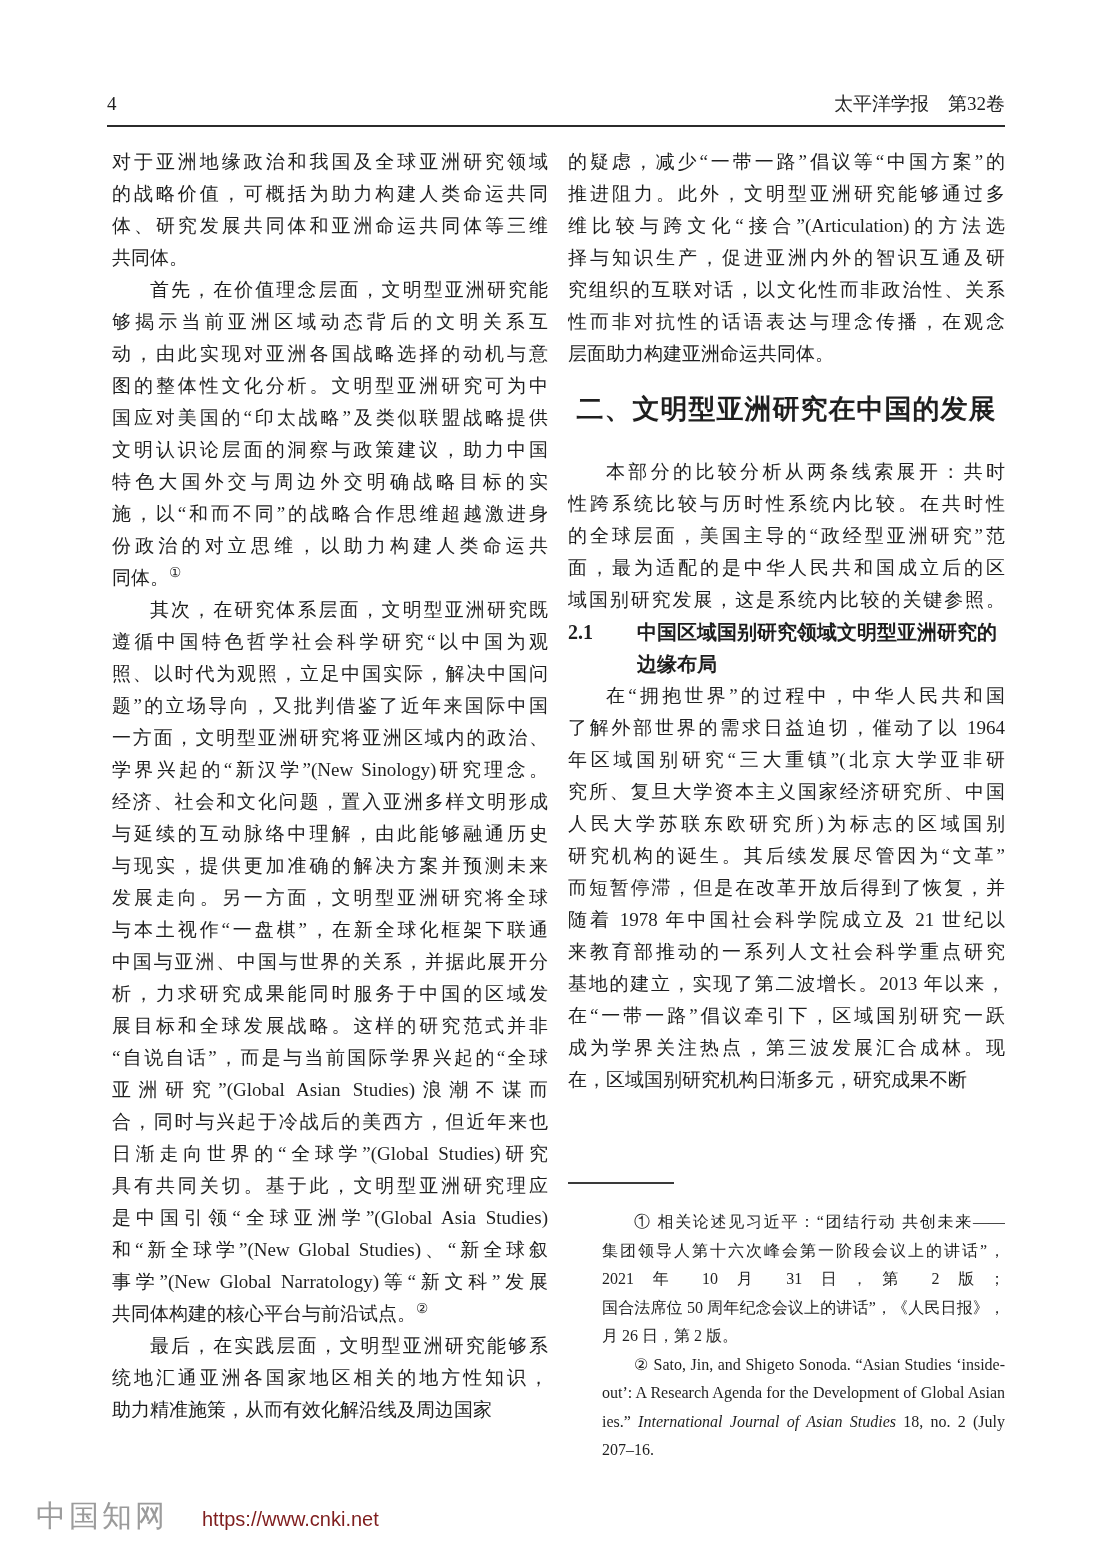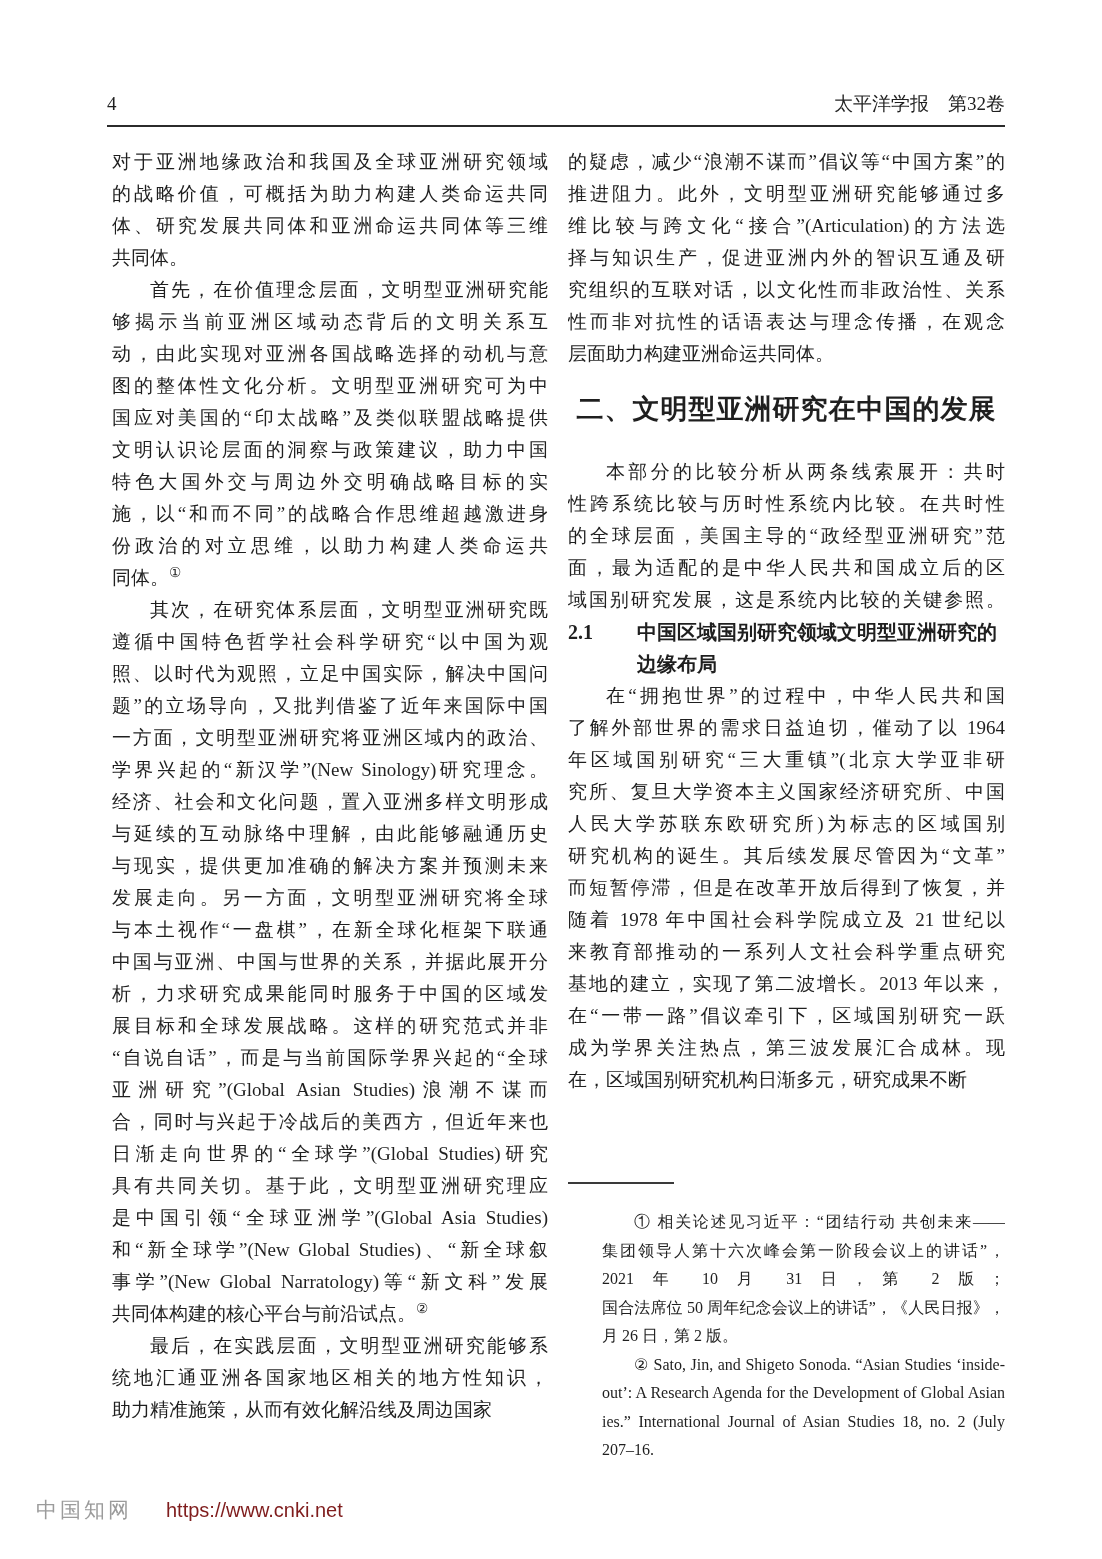--- a/index.html
+++ b/index.html
@@ -20,39 +20,39 @@
   .col-left{left:112px;width:436px;}
   .col-right{left:568px;width:437px;}
   .line{
     height:32px;overflow:hidden;
     text-align:justify;text-align-last:justify;
     word-break:keep-all;
   }
   .line.end{text-align-last:left;}
   .line.indent{text-indent:2em;}
   .sup{vertical-align:super;font-size:0.72em;line-height:0;}
-  .it{}
+  .it{font-style:italic;}
   .section-heading{
     margin:20px 0 28px 0;font-size:27px;font-weight:600;line-height:38px;
     text-align:center;letter-spacing:1px;
   }
   .subhead-row{
     font-family:"Liberation Sans","DejaVu Sans",sans-serif;
     font-weight:bold;font-size:20px;line-height:32px;height:32px;overflow:hidden;
   }
   .subhead-num{display:inline-block;width:69px;font-family:"Liberation Serif","DejaVu Serif",serif;}
   .subhead-line2{padding-left:69px;}
   .footnotes{position:absolute;left:568px;top:1182px;width:437px;}
   .fn-rule{width:106px;height:2px;background:#3a3a3a;margin-bottom:24px;}
   .fn-line{font-size:16px;line-height:28.5px;height:28.5px;margin-left:34px;}
   .watermark{
     position:absolute;left:36px;top:1496px;display:flex;align-items:baseline;gap:34px;
     color:#9b9b9b;
   }
-  .wm-name{font-size:21px;letter-spacing:3px;}
+  .wm-name{font-size:30px;letter-spacing:3px;}
   .wm-url{font-size:20px;font-family:"Liberation Sans","DejaVu Sans",sans-serif;color:#7f1d1d;}
 </style>
 </head>
 <body>
 
 <div class="page-header">
   <span>4</span>
   <span>太平洋学报　第32卷</span>
 </div>
 <div class="header-rule"></div>
@@ -97,21 +97,21 @@
     <div class="line">事学”(New Global Narratology)等“新文科”发展</div>
     <div class="line end"><span>共同体构建的核心平台与前沿试点。</span><span class="sup">②</span></div>
     <div class="line indent">最后，在实践层面，文明型亚洲研究能够系</div>
     <div class="line">统地汇通亚洲各国家地区相关的地方性知识，</div>
     <div class="line end">助力精准施策，从而有效化解沿线及周边国家</div>
   </div>
 
 <div class="col col-right">
   <div>
 
-  <div class="line">的疑虑，减少“浪潮不谋而”倡议等“中国方案”的</div>
+  <div class="line">的疑虑，减少“一带一路”倡议等“中国方案”的</div>
       <div class="line">推进阻力。此外，文明型亚洲研究能够通过多</div>
       <div class="line">维比较与跨文化“接合”(Articulation)的方法选</div>
       <div class="line">择与知识生产，促进亚洲内外的智识互通及研</div>
       <div class="line">究组织的互联对话，以文化性而非政治性、关系</div>
       <div class="line">性而非对抗性的话语表达与理念传播，在观念</div>
       <div class="line end">层面助力构建亚洲命运共同体。</div>
     </div>
   <div class="section-heading">二、文明型亚洲研究在中国的发展</div>
   <div>
 

